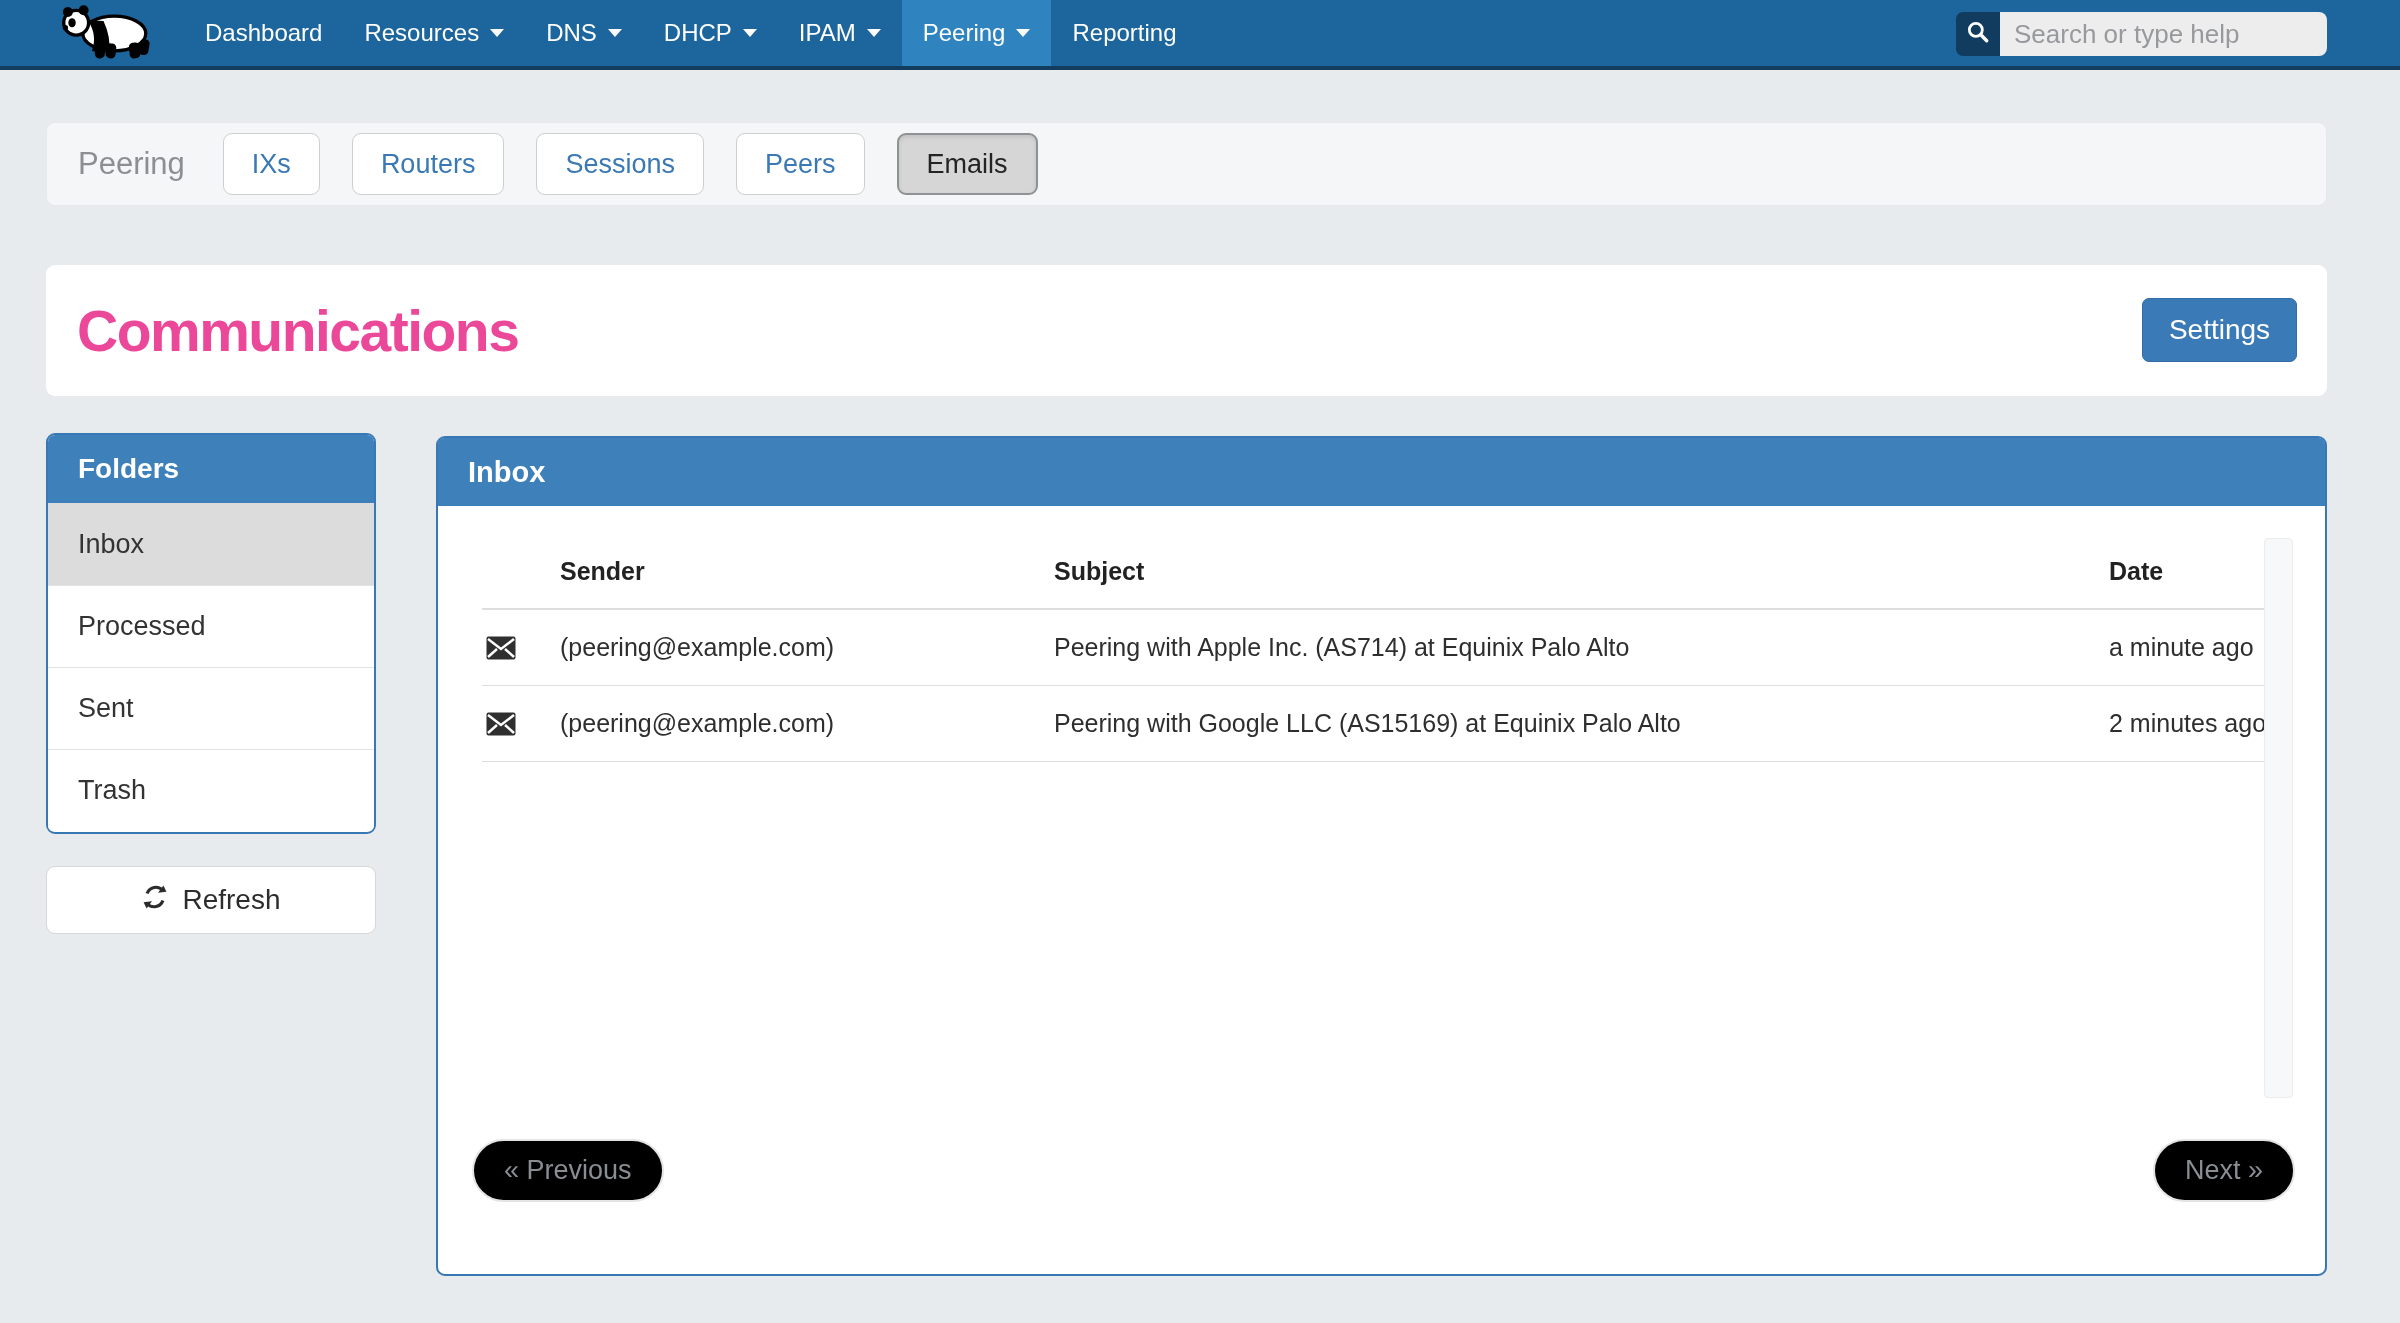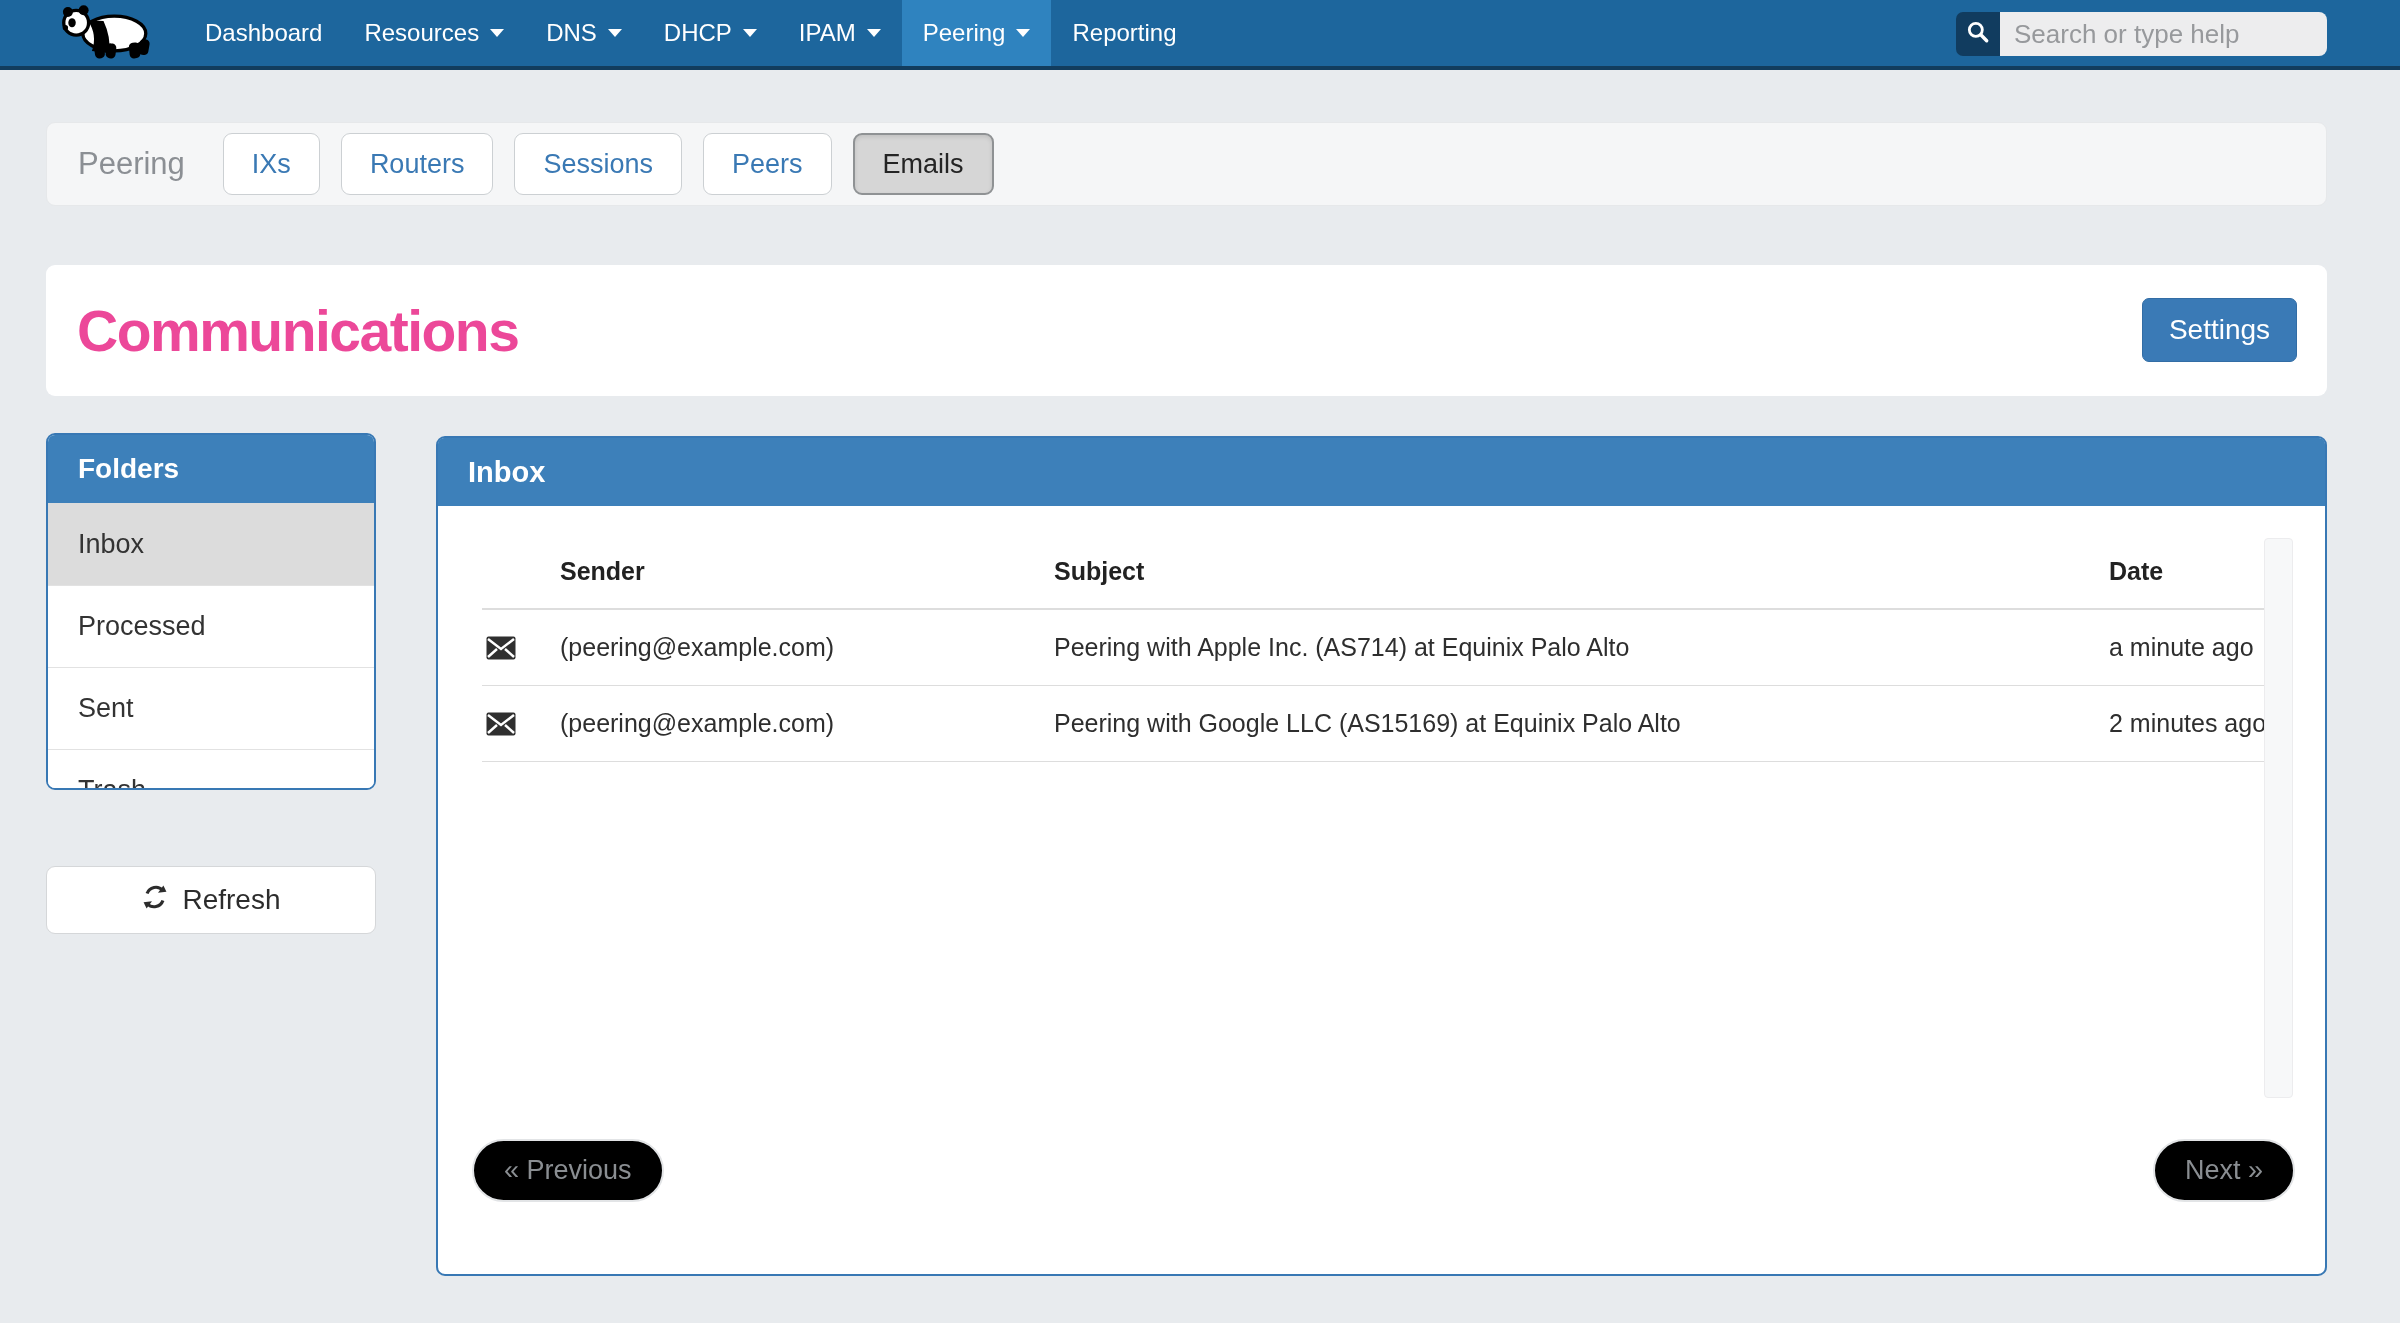--- a/index.html
+++ b/index.html
@@ -43,21 +43,21 @@
   .search-input::placeholder { color:#97999c; }
 
   
   .subnav {
     position:absolute; left:46px; top:122px; width:2281px; height:84px;
     background:#f5f6f7; border:1px solid #e6e8ea; border-radius:9px;
     display:flex; align-items:center;
   }
   .subnav-title { margin-left:31px; font-size:31px; color:#8b8f94; }
   .tab-btn {
-    margin-left:21px; height:62px; padding:0 28px;
+    margin-left:32px; height:62px; padding:0 28px;
     background:#fff; border:1px solid #ccd0d3; border-radius:9px;
     color:#3a79b4; font-size:27px; display:flex; align-items:center;
     cursor:pointer; white-space:nowrap;
   }
   .tab-btn.first { margin-left:38px; }
   .tab-btn.active {
     background:#d6d6d6; border:2px solid #8f9294; color:#242424;
     box-shadow: inset 0 2px 4px rgba(0,0,0,0.10);
   }
 
@@ -72,21 +72,21 @@
   }
   .settings-btn {
     position:absolute; right:30px; top:33px; width:155px; height:64px;
     background:#3a7ab6; border:1px solid #326da5; border-radius:7px;
     color:#fff; font-size:28px; display:flex; align-items:center; justify-content:center;
     cursor:pointer;
   }
 
   
   .folders-panel {
-    position:absolute; left:46px; top:433px; width:330px; height:357px;
+    position:absolute; left:46px; top:433px; width:330px; height:401px;
     background:#fff; border:2px solid #3878b4; border-radius:9px; overflow:hidden;
   }
   .panel-header {
     height:68px; background:#3d80ba; color:#fff; font-weight:bold; font-size:28px;
     display:flex; align-items:center; padding-left:30px;
   }
   .folder-item {
     height:82px; display:flex; align-items:center; padding-left:30px;
     font-size:27px; color:#333; background:#fff; border-top:1px solid #e2e2e2;
     cursor:pointer;

